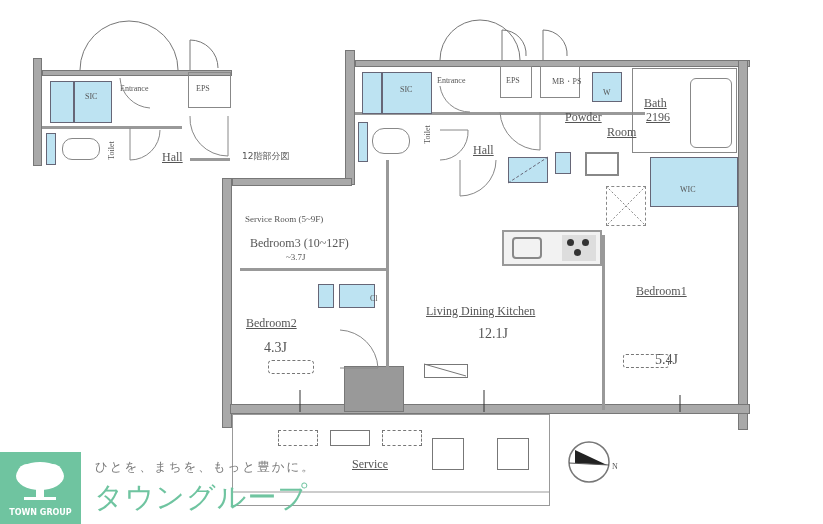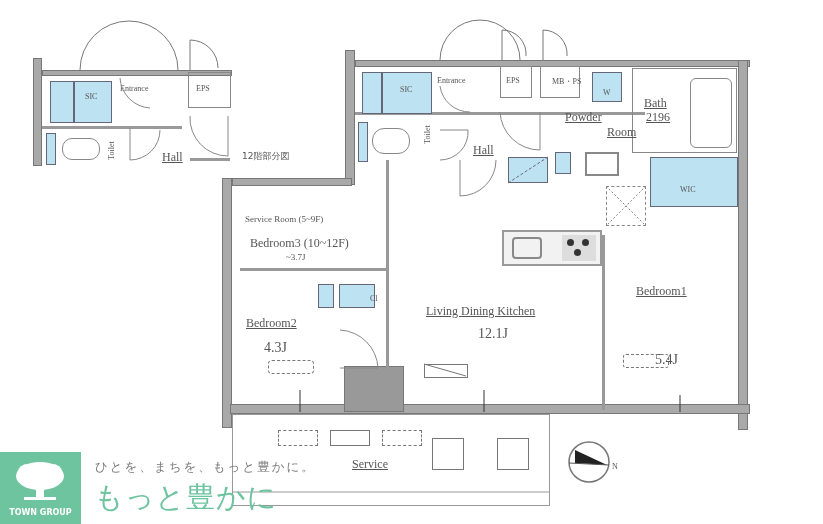--- a/index.html
+++ b/index.html
@@ -162,13 +162,13 @@
   <svg width="81" height="60" style="left:0;top:0;">
     <ellipse cx="40" cy="24" rx="24" ry="14" fill="#fff"></ellipse>
     <ellipse cx="28" cy="20" rx="10" ry="8" fill="#fff"></ellipse>
     <ellipse cx="52" cy="20" rx="10" ry="8" fill="#fff"></ellipse>
     <rect x="36" y="28" width="8" height="18" fill="#fff"></rect>
     <rect x="24" y="45" width="32" height="3" fill="#fff"></rect>
   </svg>
 </div>
 <div class="logo-en">TOWN GROUP</div>
 <div class="logo-tag">ひとを、まちを、もっと豊かに。</div>
-<div class="logo-name">もっと豊かに</div>
+<div class="logo-name">タウングループ</div>
 
 </body></html>

